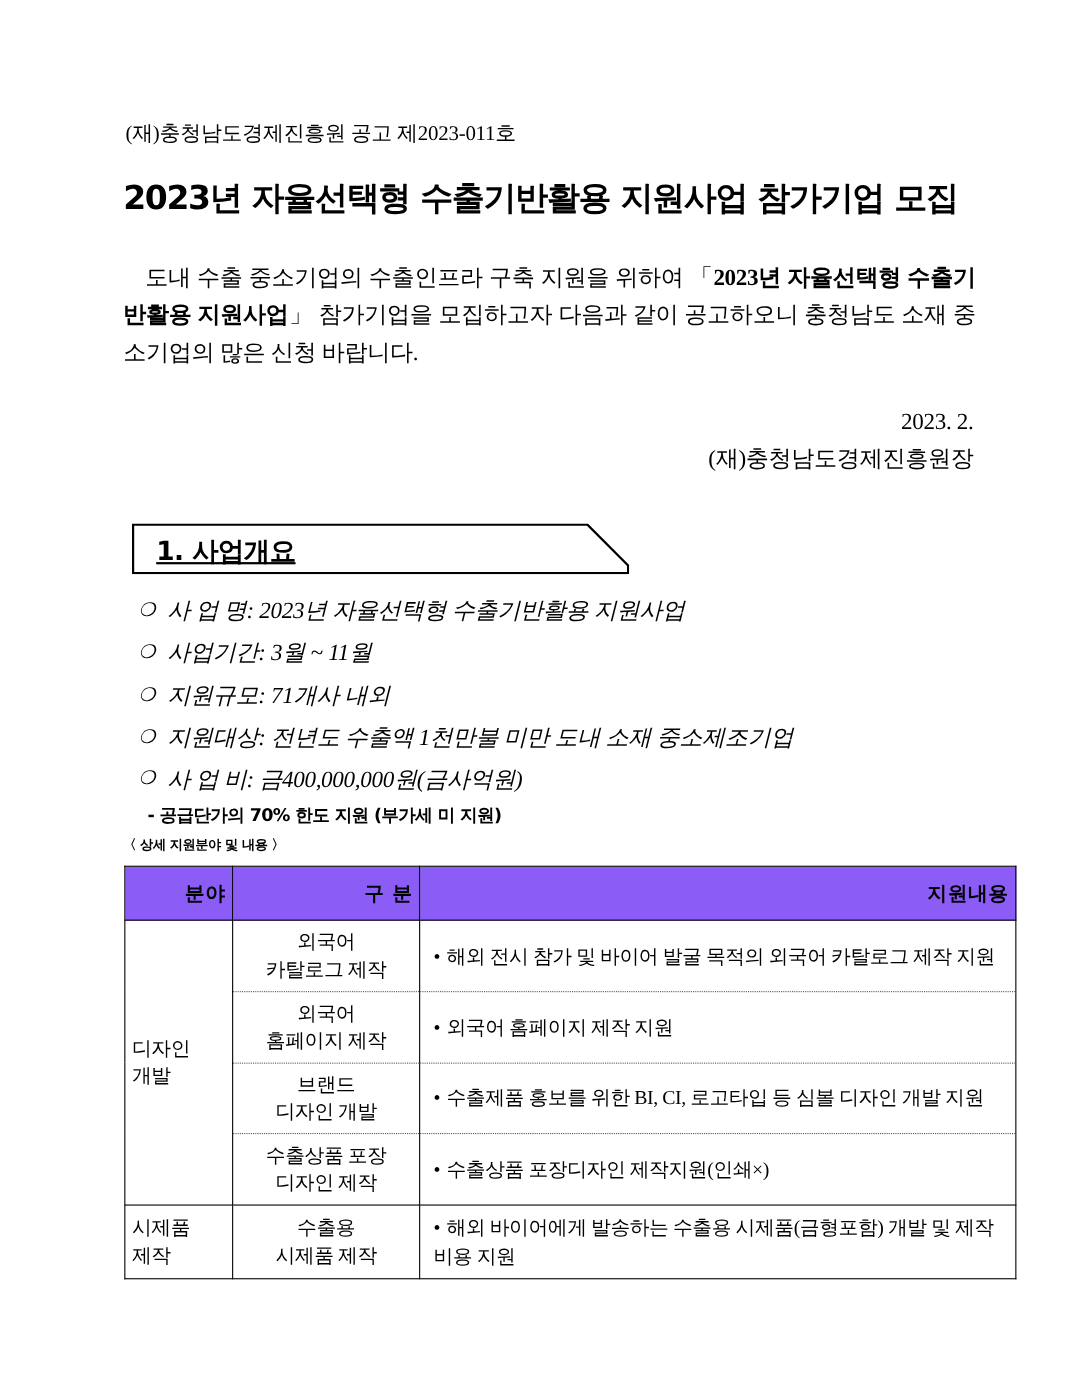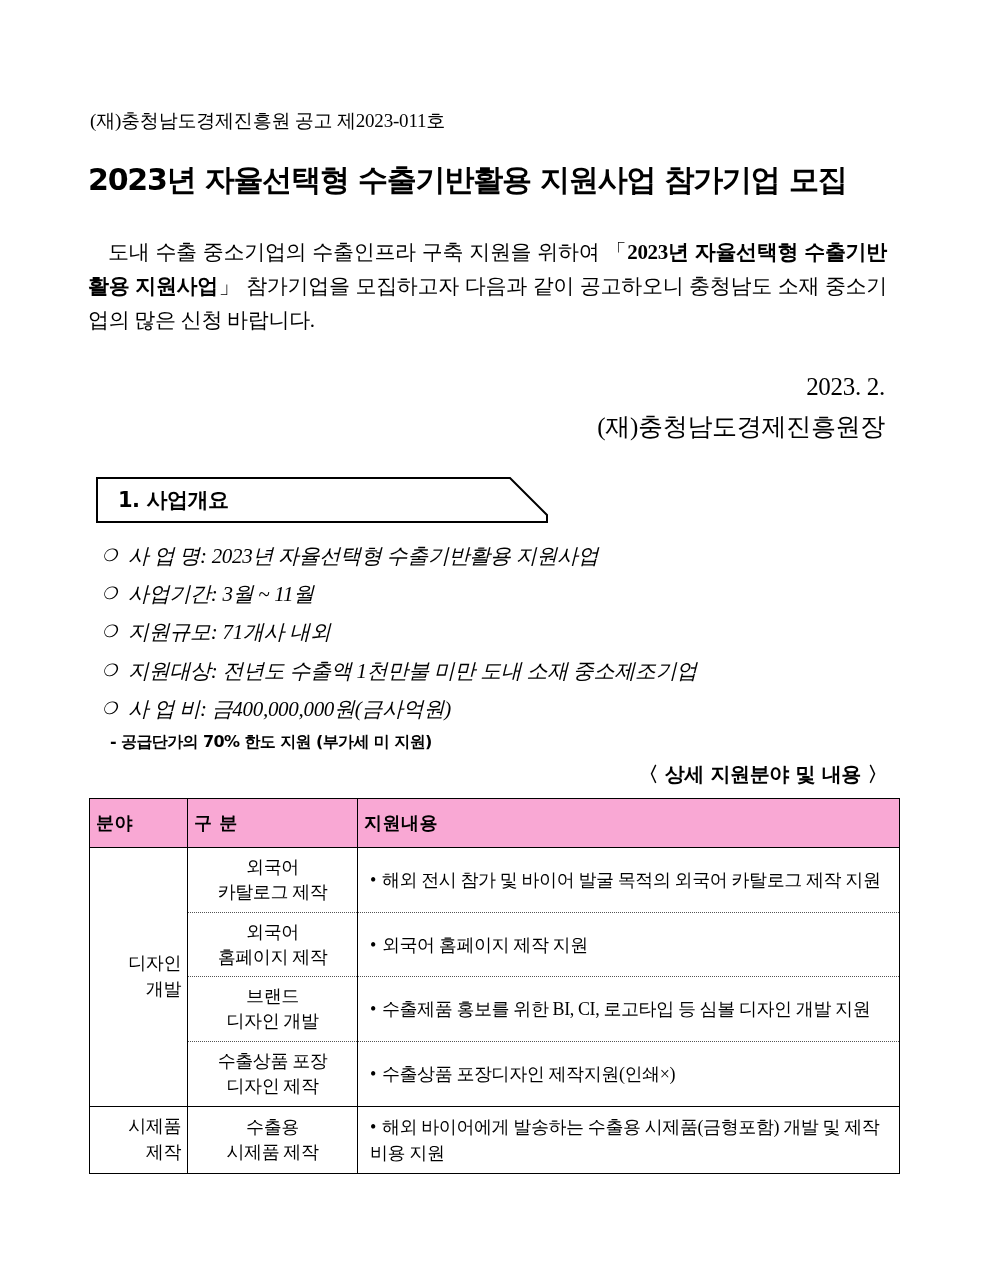--- a/index.html
+++ b/index.html
@@ -11,21 +11,21 @@
     width: 987px;
     min-height: 1273px;
     font-family: "Liberation Serif", "DejaVu Serif", serif;
     color: #000000;
     position: relative;
   }
   .page {
     width: 975px;
     min-height: 1273px;
     box-sizing: border-box;
-    padding: 108px 88px 0 88px;
+    padding: 108px 88px 0 112px;
   }
   .notice-no {
     font-size: 19px;
     letter-spacing: -0.2px;
     margin: 0 0 26px 2px;
     white-space: nowrap;
   }
   .doc-title {
     font-family: "DejaVu Sans", "Liberation Sans", sans-serif;
     font-weight: bold;
@@ -39,45 +39,46 @@
     line-height: 1.62;
     text-align: justify;
     text-justify: inter-ideograph;
     letter-spacing: -0.3px;
     margin: 0 0 30px 0;
   }
   .intro .lead-indent { display: inline-block; width: 20px; }
   .intro b { font-weight: bold; }
   .sign-block {
     text-align: right;
-    font-size: 25px;
+    font-size: 21px;
     line-height: 1.6;
     letter-spacing: -0.3px;
-    margin: 0 2px 30px 0;
+    margin: 0 2px 42px 0;
   }
   
   .section-tab {
     position: relative;
     width: 452px;
     height: 46px;
     margin: 0 0 14px 8px;
   }
   .section-tab svg {
     position: absolute;
     left: 0;
     top: 0;
   }
   .section-tab .label {
     position: absolute;
     left: 22px;
     top: 9px;
     font-family: "DejaVu Sans", "Liberation Sans", sans-serif;
     font-weight: bold;
-    font-size: 21px;
+    font-size: 24px;
     letter-spacing: -0.5px;
+    text-decoration: underline;
   }
   ul.bullets {
     list-style: none;
     margin: 0 0 4px 0;
     padding: 0 0 0 14px;
     font-style: italic;
   }
   ul.bullets li {
     font-size: 21px;
     line-height: 1.82;
@@ -95,49 +96,49 @@
     font-family: "DejaVu Sans", "Liberation Sans", sans-serif;
     font-weight: bold;
     font-size: 16px;
     letter-spacing: -0.6px;
     margin: 2px 0 8px 22px;
     white-space: nowrap;
   }
   .table-caption {
     font-family: "DejaVu Sans", "Liberation Sans", sans-serif;
     font-weight: bold;
-    font-size: 20px;
-    text-align: right;
+    font-size: 12px;
+    text-align: left;
     letter-spacing: -0.4px;
     margin: 0 0 10px 0;
   }
   table.support {
     border-collapse: collapse;
     width: 811px;
     margin: 0 0 0 1px;
     table-layout: fixed;
   }
   table.support th, table.support td {
     border: 1px solid #000000;
     font-size: 18px;
     letter-spacing: -0.4px;
     padding: 7px 6px;
     vertical-align: middle;
   }
   table.support thead th {
     font-family: "DejaVu Sans", "Liberation Sans", sans-serif;
     font-weight: bold;
-    text-align: left;
-    background: #f9a8d4;
+    text-align: right;
+    background: #8b5cf6;
     font-size: 18px;
     padding: 12px 6px;
     letter-spacing: 0.5px;
   }
   table.support td.area {
-    text-align: right;
+    text-align: left;
     line-height: 1.42;
   }
   table.support td.kind {
     text-align: center;
     line-height: 1.38;
     border-top: 1px dotted #555;
     border-bottom: 1px dotted #555;
   }
   table.support tr.first-of-group td.kind { border-top: 1px solid #000; }
   table.support td.content {

